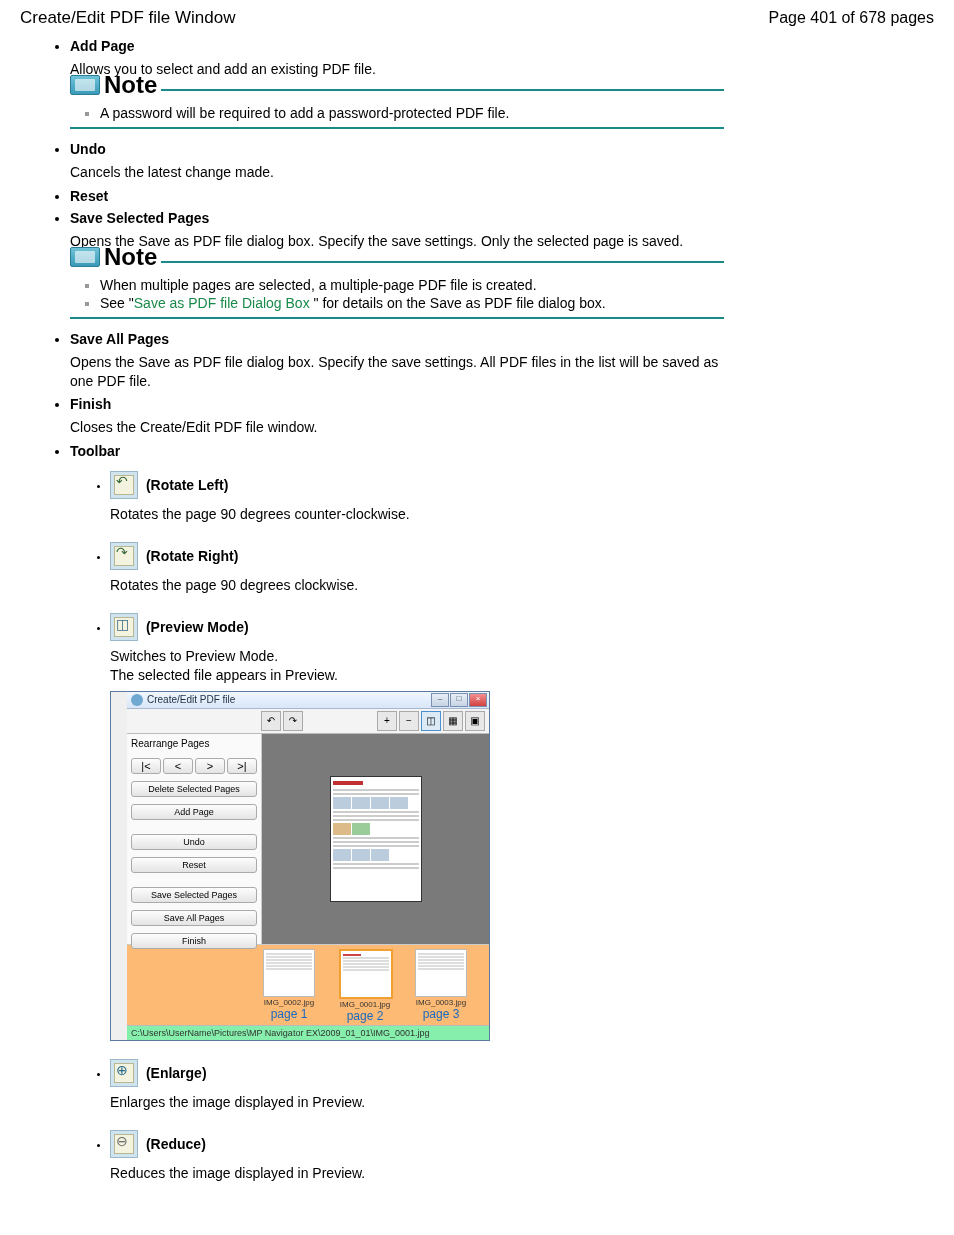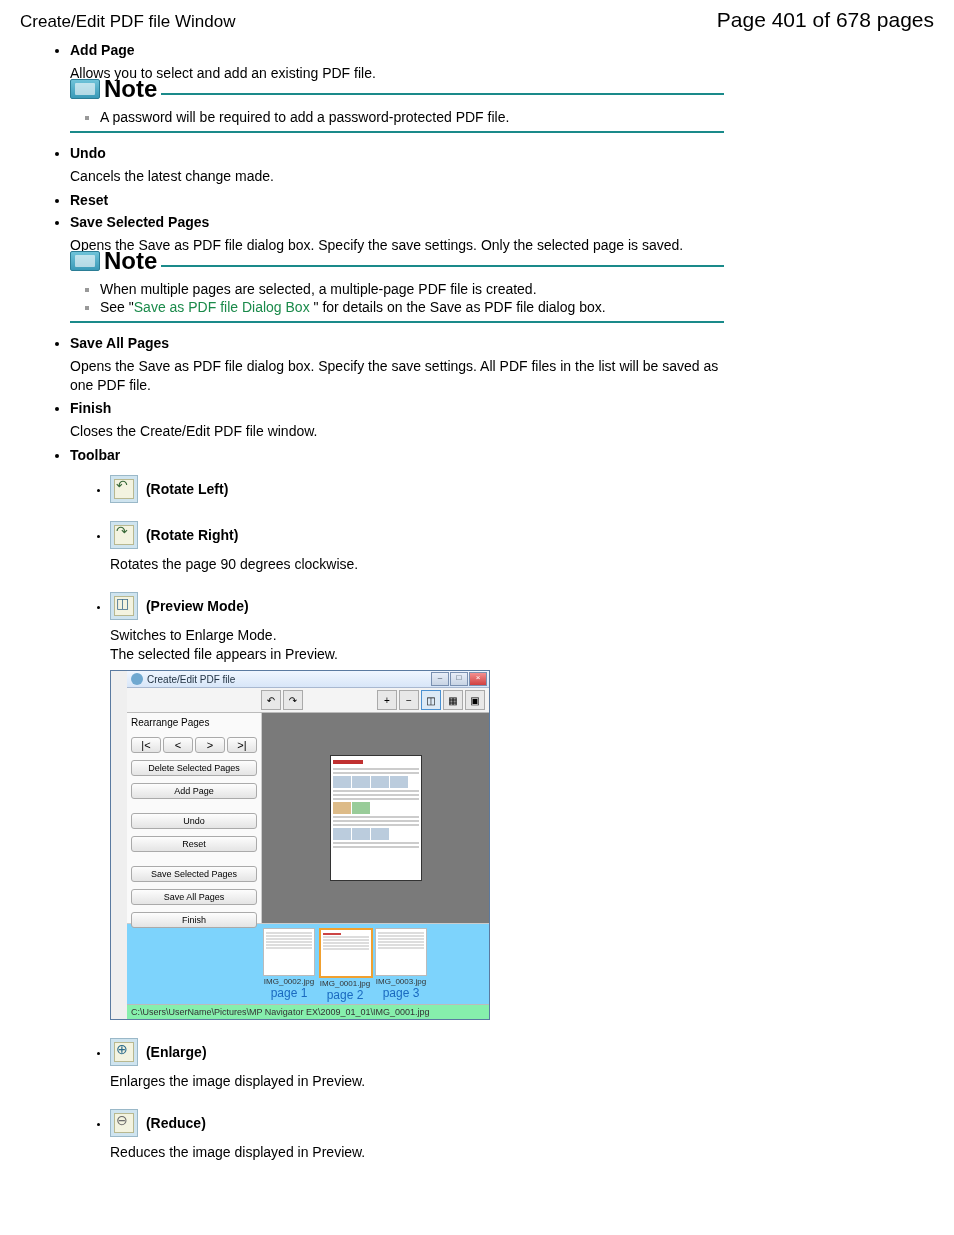--- a/index.html
+++ b/index.html
@@ -14,21 +14,21 @@
   .header {
     display: flex;
     justify-content: space-between;
     align-items: baseline;
     padding: 8px 0 6px;
   }
   .header-title {
     font-size: 17px;
   }
   .header-page {
-    font-size: 21px;
+    font-size: 16px;
   }
   ul.main-list {
     list-style: disc;
     padding-left: 50px;
     margin: 4px 0;
   }
   ul.main-list > li {
     margin: 4px 0 6px;
     padding-right: 210px;
   }
@@ -255,25 +255,25 @@
     background: #fff;
     border: 1px solid #333;
     padding: 2px;
     overflow: hidden;
   }
   .preview-page .ln { height: 2px; background: #ccc; margin: 2px 0; }
   .preview-page .hd { height: 4px; background: #c03030; width: 30px; margin: 2px 0 4px; }
   .preview-page .row { display:flex; gap:1px; margin:2px 0; }
   .preview-page .im { width:18px; height:12px; background:#bcd; }
   .app-thumbs {
-    background: #7dd3fc;
+    background: #fdba74;
     border-top: 1px solid #ccc;
     padding: 4px 4px 2px 136px;
     display: flex;
-    gap: 4px;
+    gap: 24px;
   }
   .thumb {
     width: 52px;
     text-align: center;
   }
   .thumb-box {
     width: 46px; height: 42px;
     background: #fff;
     border: 1px solid #bbb;
     margin: 0 auto 1px;
@@ -353,30 +353,31 @@
     <span class="desc">Closes the Create/Edit PDF file window.</span>
   </li>
 
   <li>
     <span class="term">Toolbar</span>
 
     <ul class="sub-list">
       <li>
         <span class="icon-box icon-rotate-left"></span>
         <span class="tool-label"> (Rotate Left)</span>
+        <span class="desc">Rotates the page 90 degrees counter-clockwise.</span>
       </li>
       <li>
         <span class="icon-box icon-rotate-right"></span>
         <span class="tool-label"> (Rotate Right)</span>
         <span class="desc">Rotates the page 90 degrees clockwise.</span>
       </li>
       <li>
         <span class="icon-box icon-preview"></span>
         <span class="tool-label"> (Preview Mode)</span>
-        <span class="desc" style="margin-bottom:0">Switches to Enlarge Mode.</span>
+        <span class="desc" style="margin-bottom:0">Switches to Preview Mode.</span>
         <span class="desc" style="margin-top:0">The selected file appears in Preview.</span>
 
         
         <div class="app-shot">
           <div class="app-titlebar">
             <span class="glyph"></span>
             <span class="title">Create/Edit PDF file</span>
             <div class="win-btns">
               <div class="win-btn">–</div>
               <div class="win-btn">□</div>

